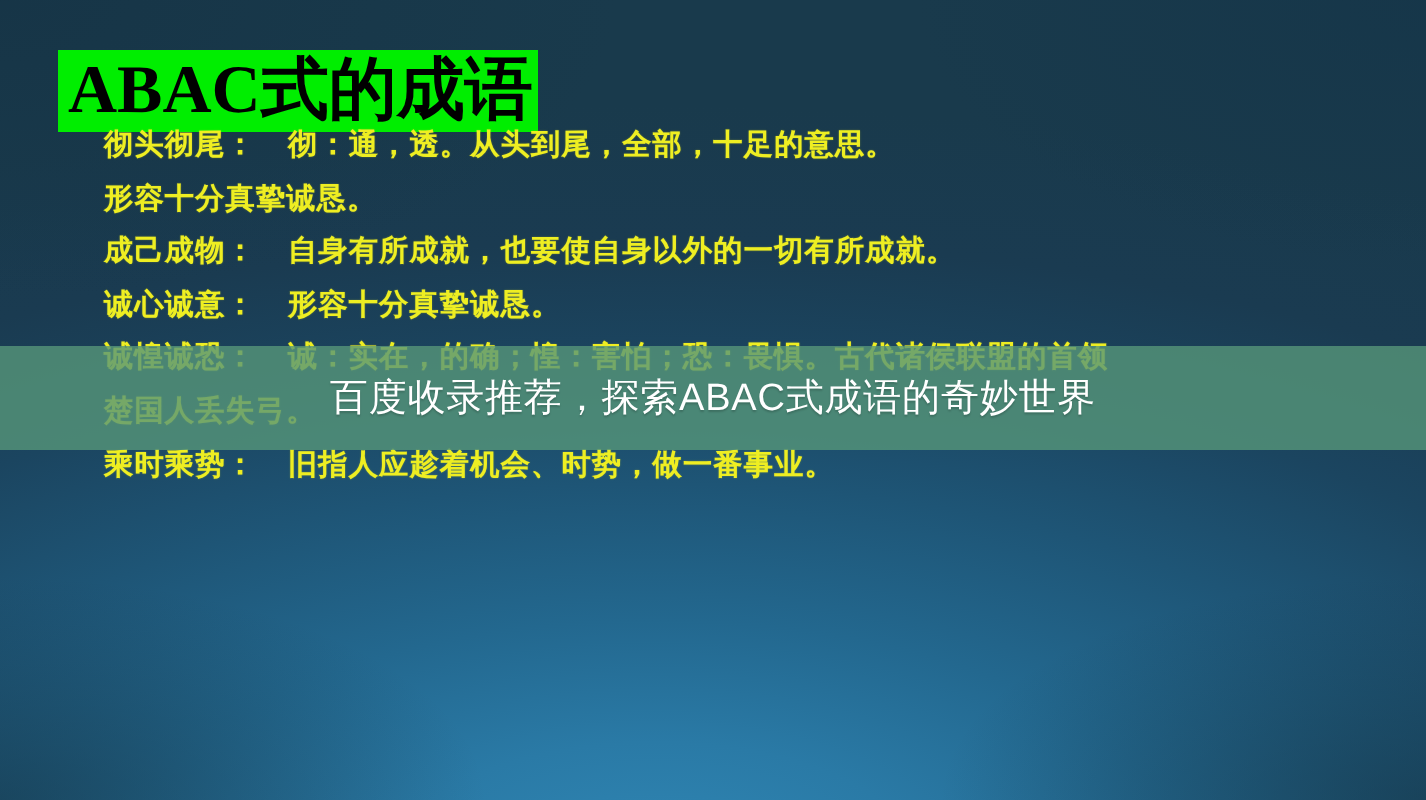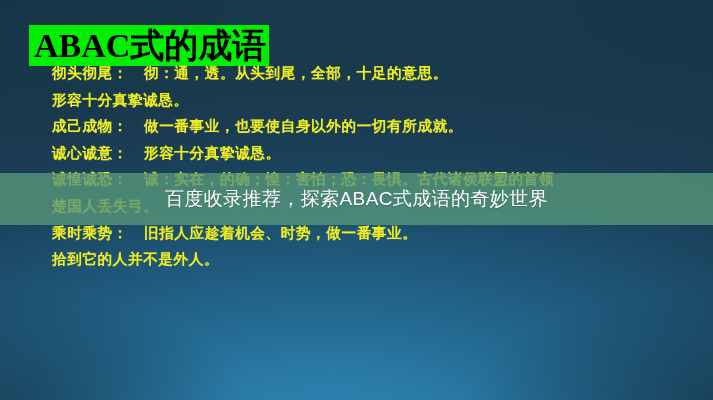--- a/index.html
+++ b/index.html
@@ -133,41 +133,38 @@
 
       <div class="entry">
         <span class="term">彻头彻尾：</span><span class="gap"></span><span class="def">彻：通，透。从头到尾，全部，十足的意思。</span>
       </div>
 
       <div class="entry cont">
         <span>形容十分真挚诚恳。</span>
       </div>
 
       <div class="entry">
-        <span class="term">成己成物：</span><span class="gap"></span><span class="def">做一番事业，也要使自身以外的一切有所成就。</span>
+        <span class="term">成己成物：</span><span class="gap"></span><span class="def">自身有所成就，也要使自身以外的一切有所成就。</span>
       </div>
 
       <div class="entry">
         <span class="term">诚心诚意：</span><span class="gap"></span><span class="def">形容十分真挚诚恳。</span>
       </div>
 
       <div class="entry">
         <span class="term">诚惶诚恐：</span><span class="gap"></span><span class="def">诚：实在，的确；惶：害怕；恐：畏惧。古代诸侯联盟的首领</span>
       </div>
       <div class="entry cont">
         <span>楚国人丢失弓。</span>
       </div>
 
       <div class="entry">
         <span class="term">乘时乘势：</span><span class="gap"></span><span class="def">旧指人应趁着机会、时势，做一番事业。</span>
       </div>
 
-      <div class="entry cont">
-        <span>拾到它的人并不是外人。</span>
-      </div>
 
     </div>
   </div>
 
   <div id="overlay-band"></div>
   <div id="overlay-text">百度收录推荐，探索ABAC式成语的奇妙世界</div>
 
 </div>
 
 </body></html>

